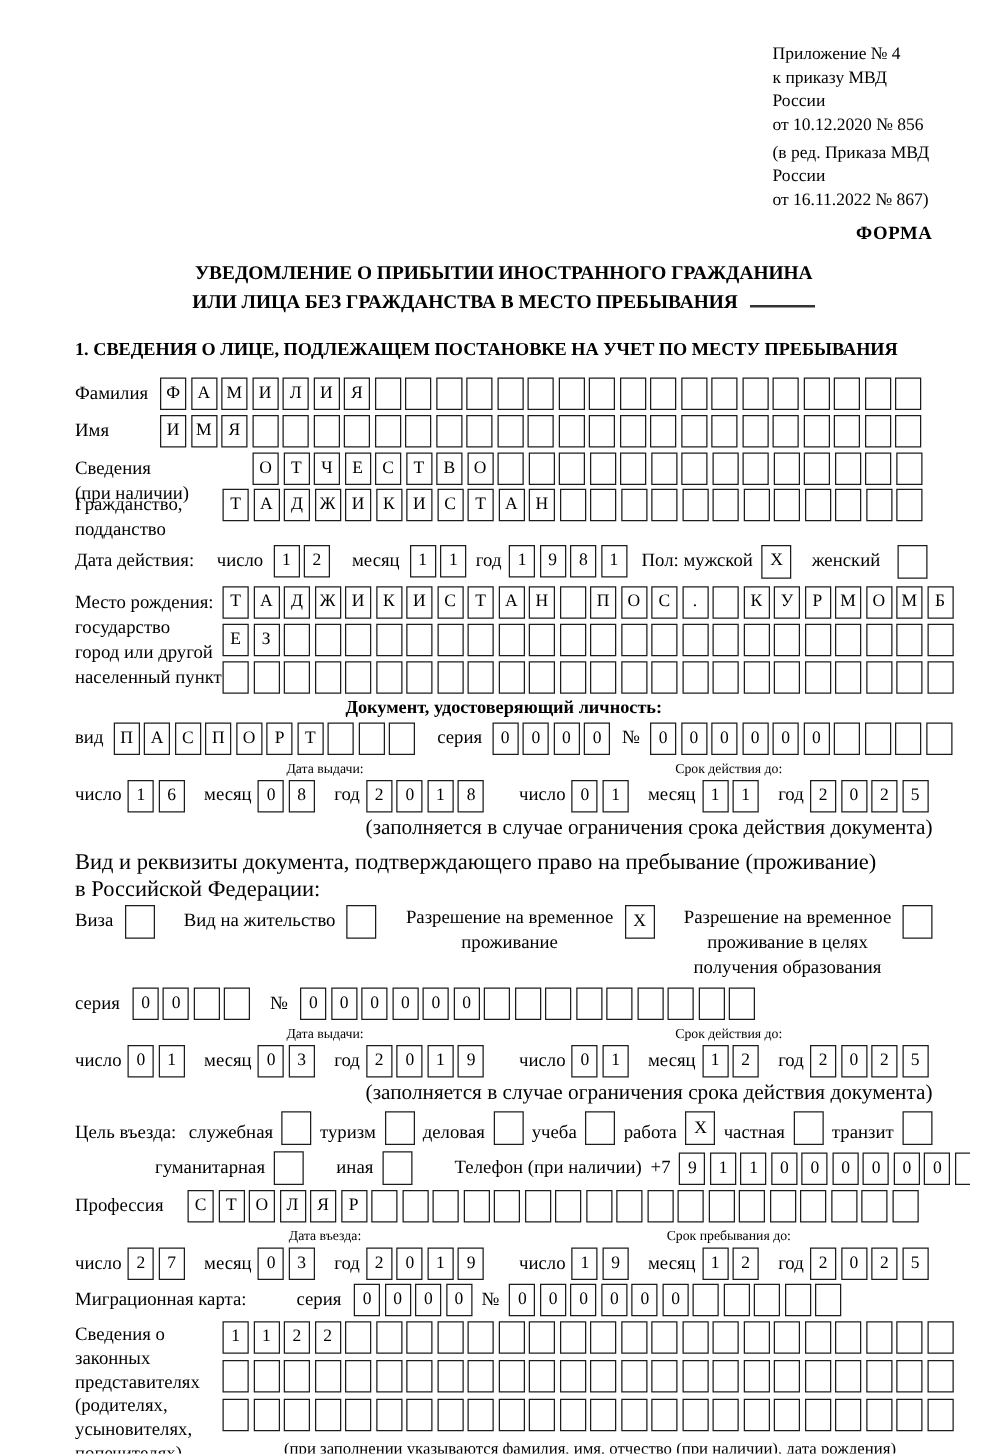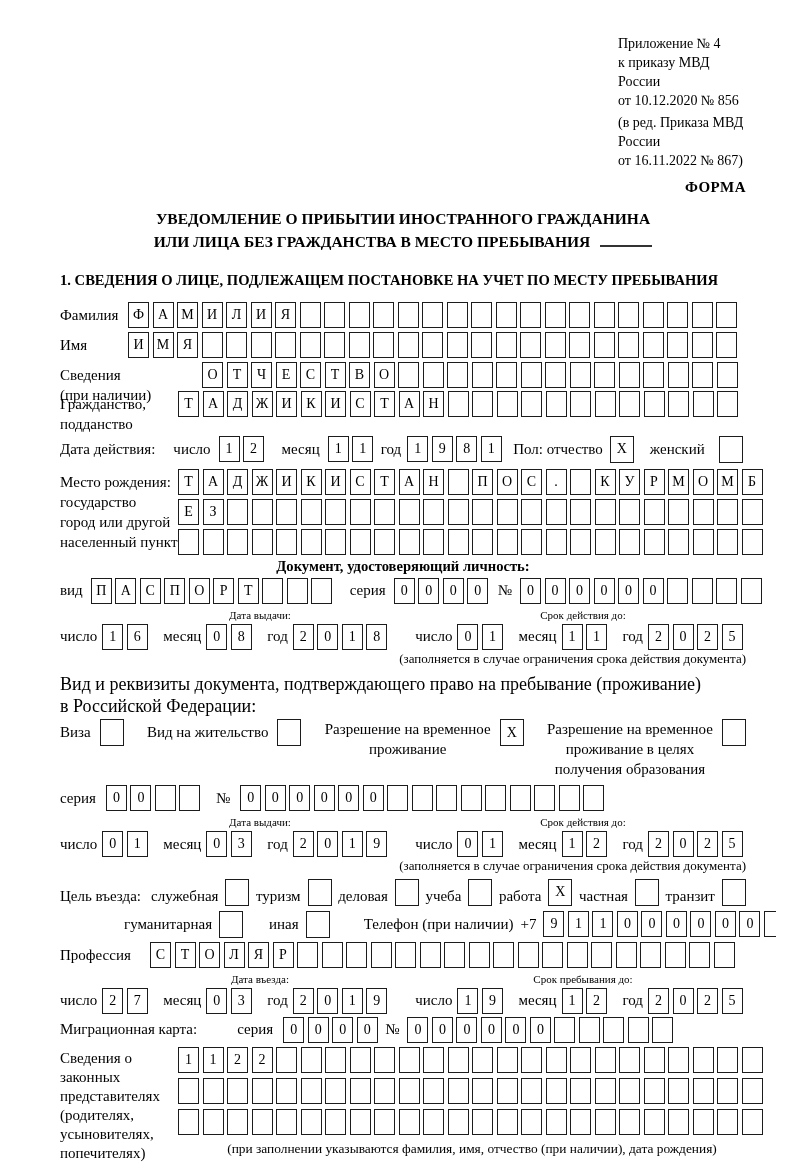--- a/index.html
+++ b/index.html
@@ -55,21 +55,21 @@
   
   .dates{margin-top:4px;}
   .heads{display:flex;font-size:11px;}
   .h1{width:360px;text-align:center;padding-left:40px;box-sizing:border-box;}
   .h2{flex:1;text-align:center;}
   .drow{display:flex;align-items:center;margin-top:2px;}
   .dgroup{display:flex;align-items:center;}
   .dleft{width:388px;}
   .dgroup .lbl{margin-right:5px;}
   .dgroup .gap{margin-left:12px;}
-  .note{margin-top:1px;text-align:right;font-size:13px;}
+  .note{margin-top:1px;text-align:right;font-size:17px;}
 
   .intro{margin-top:6px;font-size:18px;line-height:22px;}
 
   
   .optrow{margin-top:2px;display:flex;align-items:flex-start;justify-content:space-between;line-height:20px;}
   .opt{display:flex;align-items:flex-start;}
   .opt .optlbl{text-align:center;margin-right:9px;}
   .opt .lbl{margin-right:9px;padding-top:3px;}
   .opt .cells{margin-top:0;}
 
@@ -260,21 +260,21 @@
         <span class="cell">1</span>
         <span class="cell">1</span>
       </span>
     <span class="lbl" style="margin-left:4px;margin-right:6px;">год</span>
     <span class="cells">
         <span class="cell">1</span>
         <span class="cell">9</span>
         <span class="cell">8</span>
         <span class="cell">1</span>
       </span>
-    <span class="lbl" style="margin-left:8px;margin-right:7px;">Пол: отчество</span>
+    <span class="lbl" style="margin-left:8px;margin-right:7px;">Пол: мужской</span>
     <span class="cells cbx">
         <span class="cell">X</span>
       </span>
     <span class="lbl" style="margin-left:16px;margin-right:14px;">женский</span>
     <span class="cells cbx">
         <span class="cell"></span>
       </span>
   </div>
 
   <div class="frow mt6">

